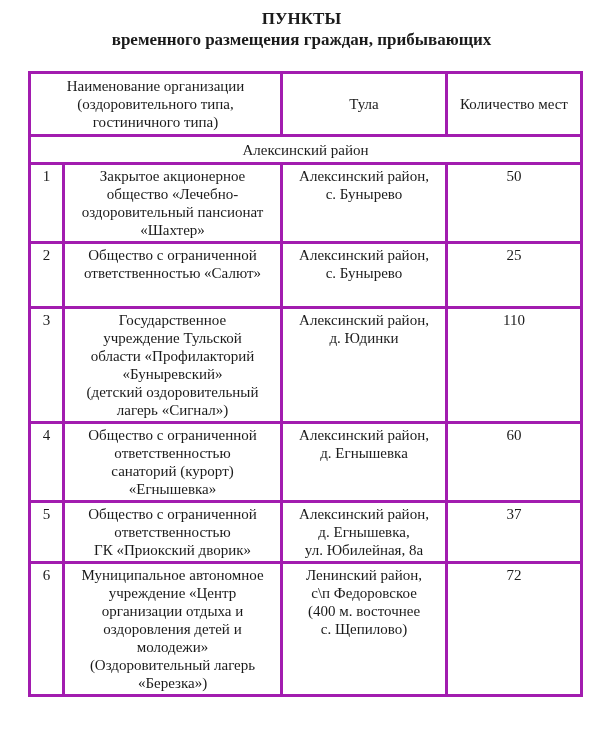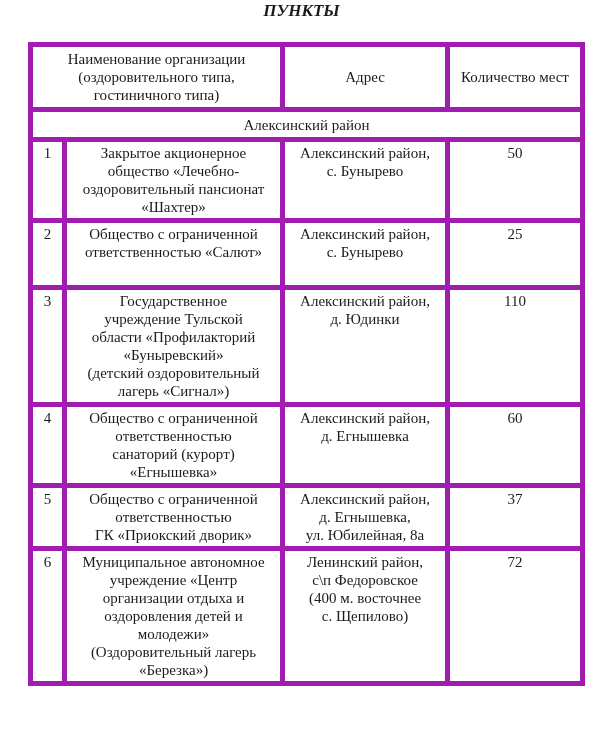--- a/index.html
+++ b/index.html
@@ -9,34 +9,34 @@
   }
   body {
     width: 603px;
     height: 754px;
     font-family: "Liberation Serif", "DejaVu Serif", serif;
     color: #1b1b1b;
     overflow: hidden;
   }
   .doc-title {
     text-align: center;
+    padding-top: 8px;
     font-weight: bold;
     font-size: 17px;
     line-height: 21px;
-    font-style: italic;
   }
   table.points-table {
     border-collapse: collapse;
     table-layout: fixed;
     width: 552px;
     margin: 21px 0 0 28px;
   }
   .points-table th,
   .points-table td {
-    border: 5px solid #a21caf;
+    border: 3px solid #a21caf;
     font-size: 15px;
     line-height: 18px;
     font-weight: normal;
     text-align: center;
     vertical-align: top;
     padding: 2px 5px;
     white-space: pre-line;
     overflow: hidden;
   }
   .points-table thead th {
@@ -53,35 +53,36 @@
     height: 58px;
   }
 </style>
 </head>
 <body>
 
 <div class="page">
 
   <div class="doc-title">
     <div>ПУНКТЫ</div>
+    <div>временного размещения граждан, прибывающих</div>
   </div>
 
   <table class="points-table">
     <colgroup>
       <col style="width:34px">
       <col style="width:218px">
       <col style="width:165px">
       <col style="width:135px">
     </colgroup>
     <thead>
       <tr>
         <th colspan="2">Наименование организации
 (оздоровительного типа,
 гостиничного типа)</th>
-        <th>Адрес</th>
+        <th>Тула</th>
         <th>Количество мест</th>
       </tr>
     </thead>
     <tbody id="table-body">
         <tr>
           <td colspan="4" class="section-cell">Алексинский район</td>
         </tr>
         <tr>
           <td>1</td>
           <td>Закрытое акционерное

